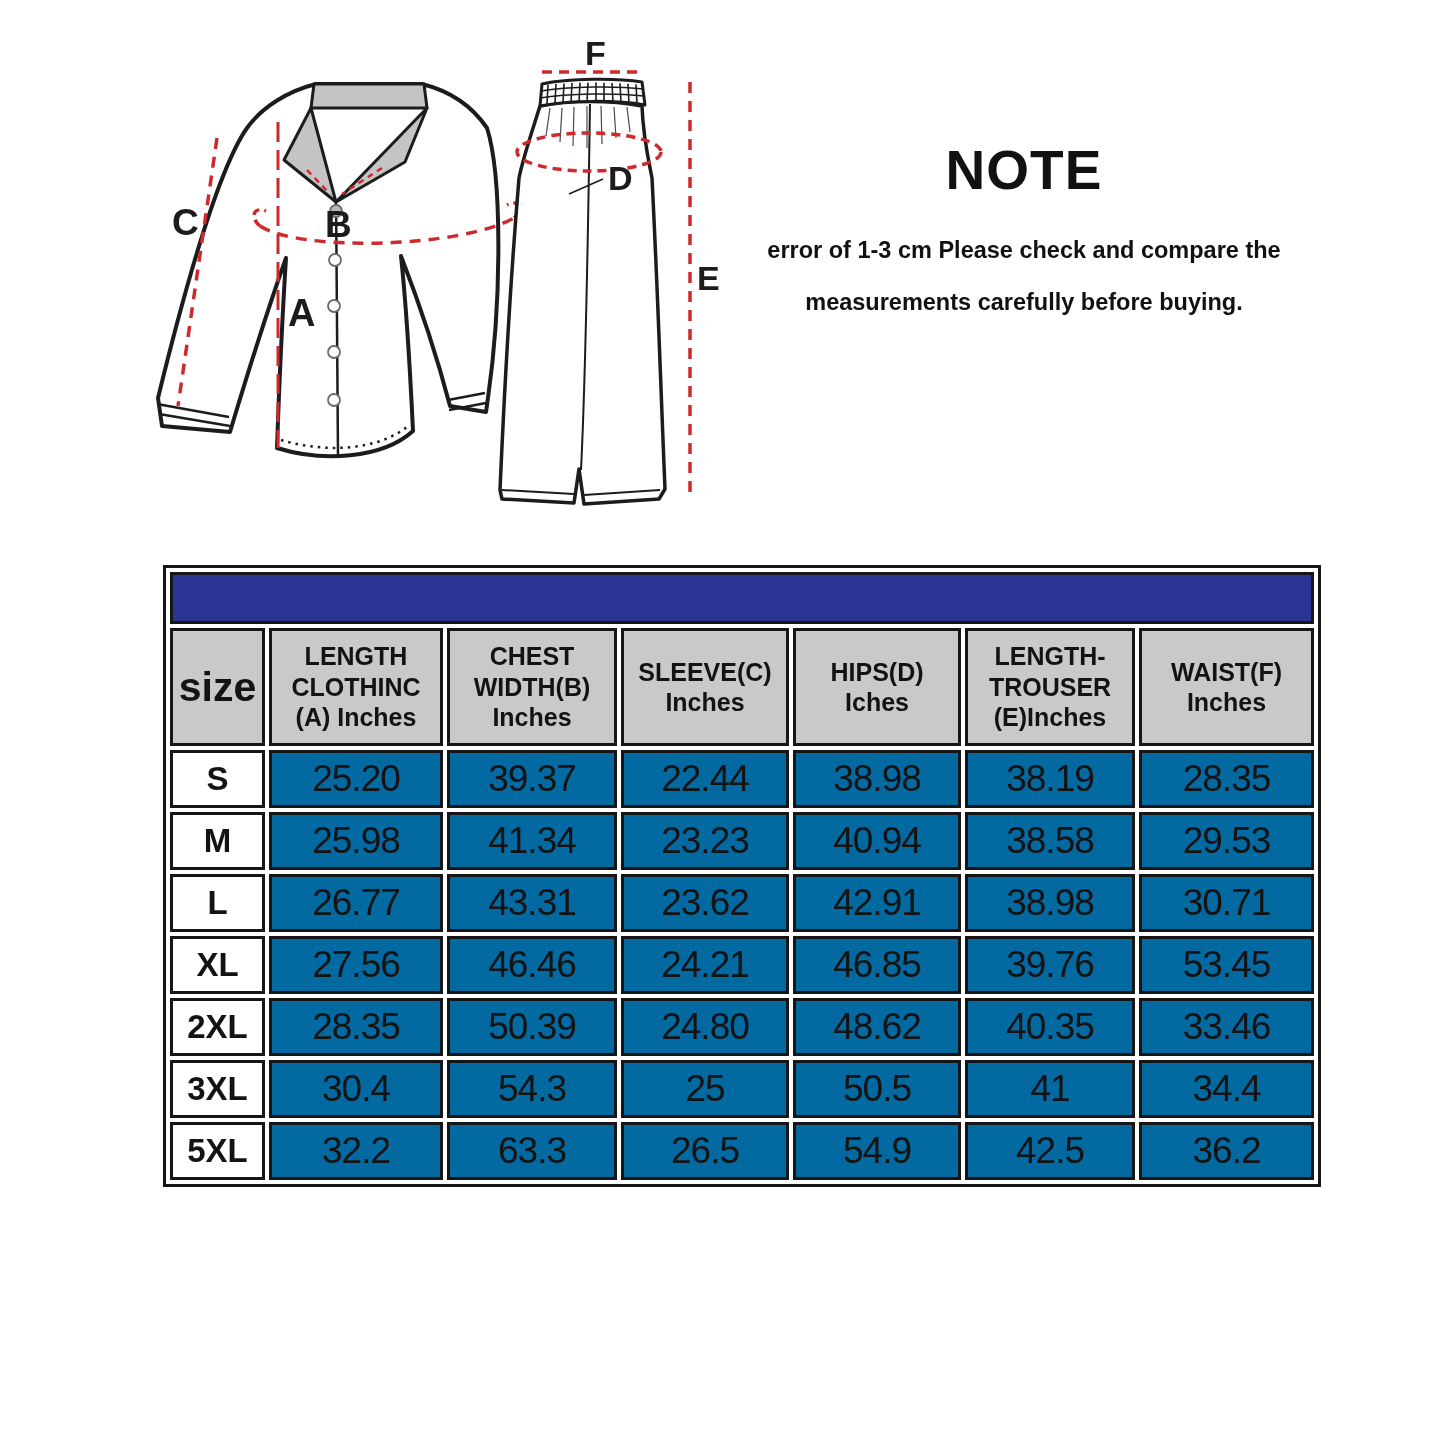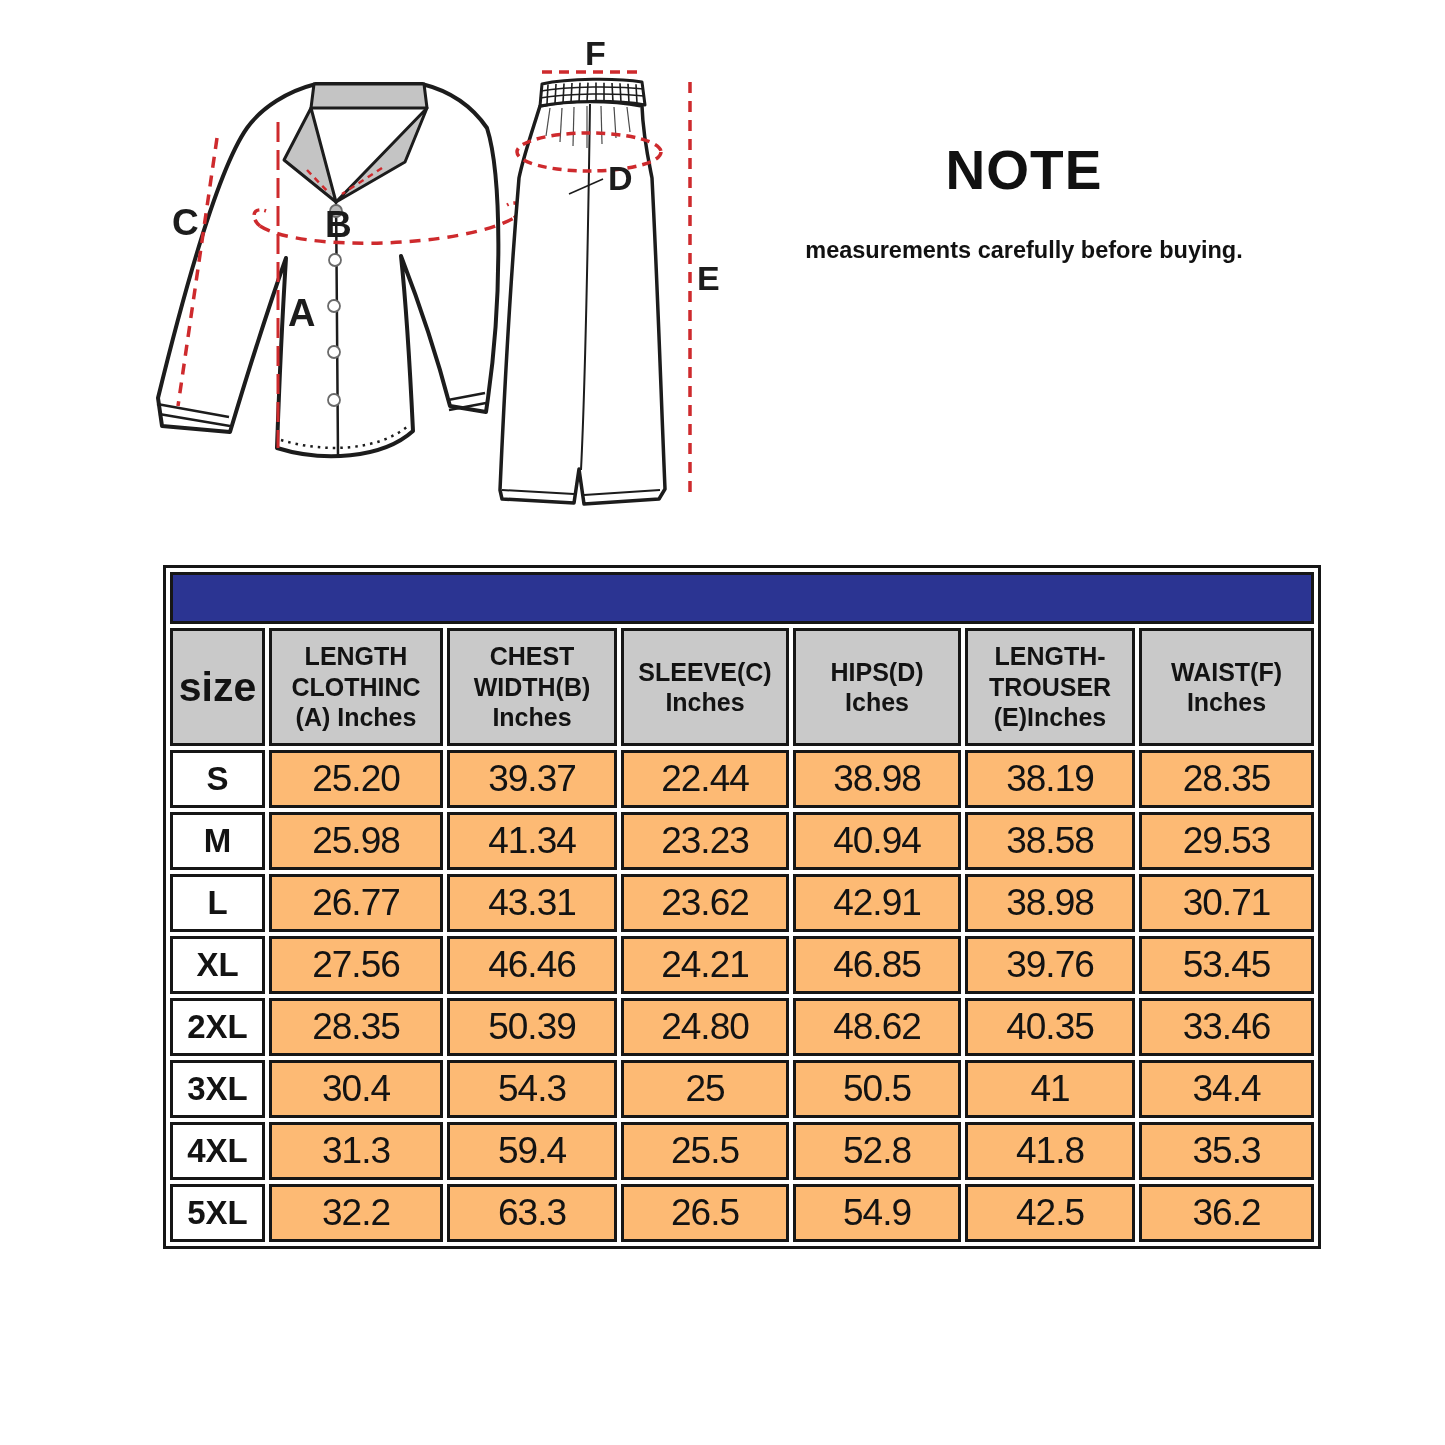--- a/index.html
+++ b/index.html
@@ -60,21 +60,21 @@
     background: #c9c9c9;
     font-weight: bold;
     font-size: 25px;
     line-height: 1.22;
     white-space: pre-line;
     height: 112px;
     padding: 2px;
   }
   td.th-size { font-size: 41px; font-weight: bold; margin-top: 36px; }
   td.size-cell { font-weight: bold; font-size: 33px; height: 52px; background: #ffffff; }
-  td.val { font-size: 37px; letter-spacing: -1px; background: #fdba74; }
+  td.val { font-size: 37px; letter-spacing: -1px; background: #0369a1; }
 </style>
 </head>
 <body>
 
 <div class="page">
 
   <svg class="shirt-svg" width="390" height="420" viewBox="0 0 390 420">
 
     <path d="M 166,24
          C 138,31 112,47 97,68
@@ -188,20 +188,21 @@
 
     <path d="M 200,42 L 200,452" fill="none" stroke="#ce2a2d" stroke-width="3.5" stroke-dasharray="11 8"></path>
 
     <text class="diagram-label" x="95" y="25" font-size="34">F</text>
     <text class="diagram-label" x="118" y="150" font-size="34">D</text>
     <text class="diagram-label" x="207" y="250" font-size="34">E</text>
   </svg>
 
   <div class="note-block">
     <div class="note-title">NOTE</div>
+    <p class="note-line">error of 1-3 cm Please check and compare the</p>
     <p class="note-line">measurements carefully before buying.</p>
   </div>
 
   <table class="size-table">
     <colgroup>
       <col style="width:95px">
         <col style="width:174px">
         <col style="width:170px">
       <col style="width:168px">
         <col style="width:168px">
@@ -278,29 +279,20 @@
         <tr>
           <td class="size-cell">3XL</td>
           <td class="val">30.4</td>
           <td class="val">54.3</td>
           <td class="val">25</td>
           <td class="val">50.5</td>
           <td class="val">41</td>
           <td class="val">34.4</td>
         </tr>
         <tr>
-          <td class="size-cell">4XL</td>
-          <td class="val">31.3</td>
-          <td class="val">59.4</td>
-          <td class="val">25.5</td>
-          <td class="val">52.8</td>
-          <td class="val">41.8</td>
-          <td class="val">35.3</td>
-        </tr>
-        <tr>
           <td class="size-cell">5XL</td>
           <td class="val">32.2</td>
           <td class="val">63.3</td>
           <td class="val">26.5</td>
           <td class="val">54.9</td>
           <td class="val">42.5</td>
           <td class="val">36.2</td>
         </tr>
       </tbody>
   </table>

